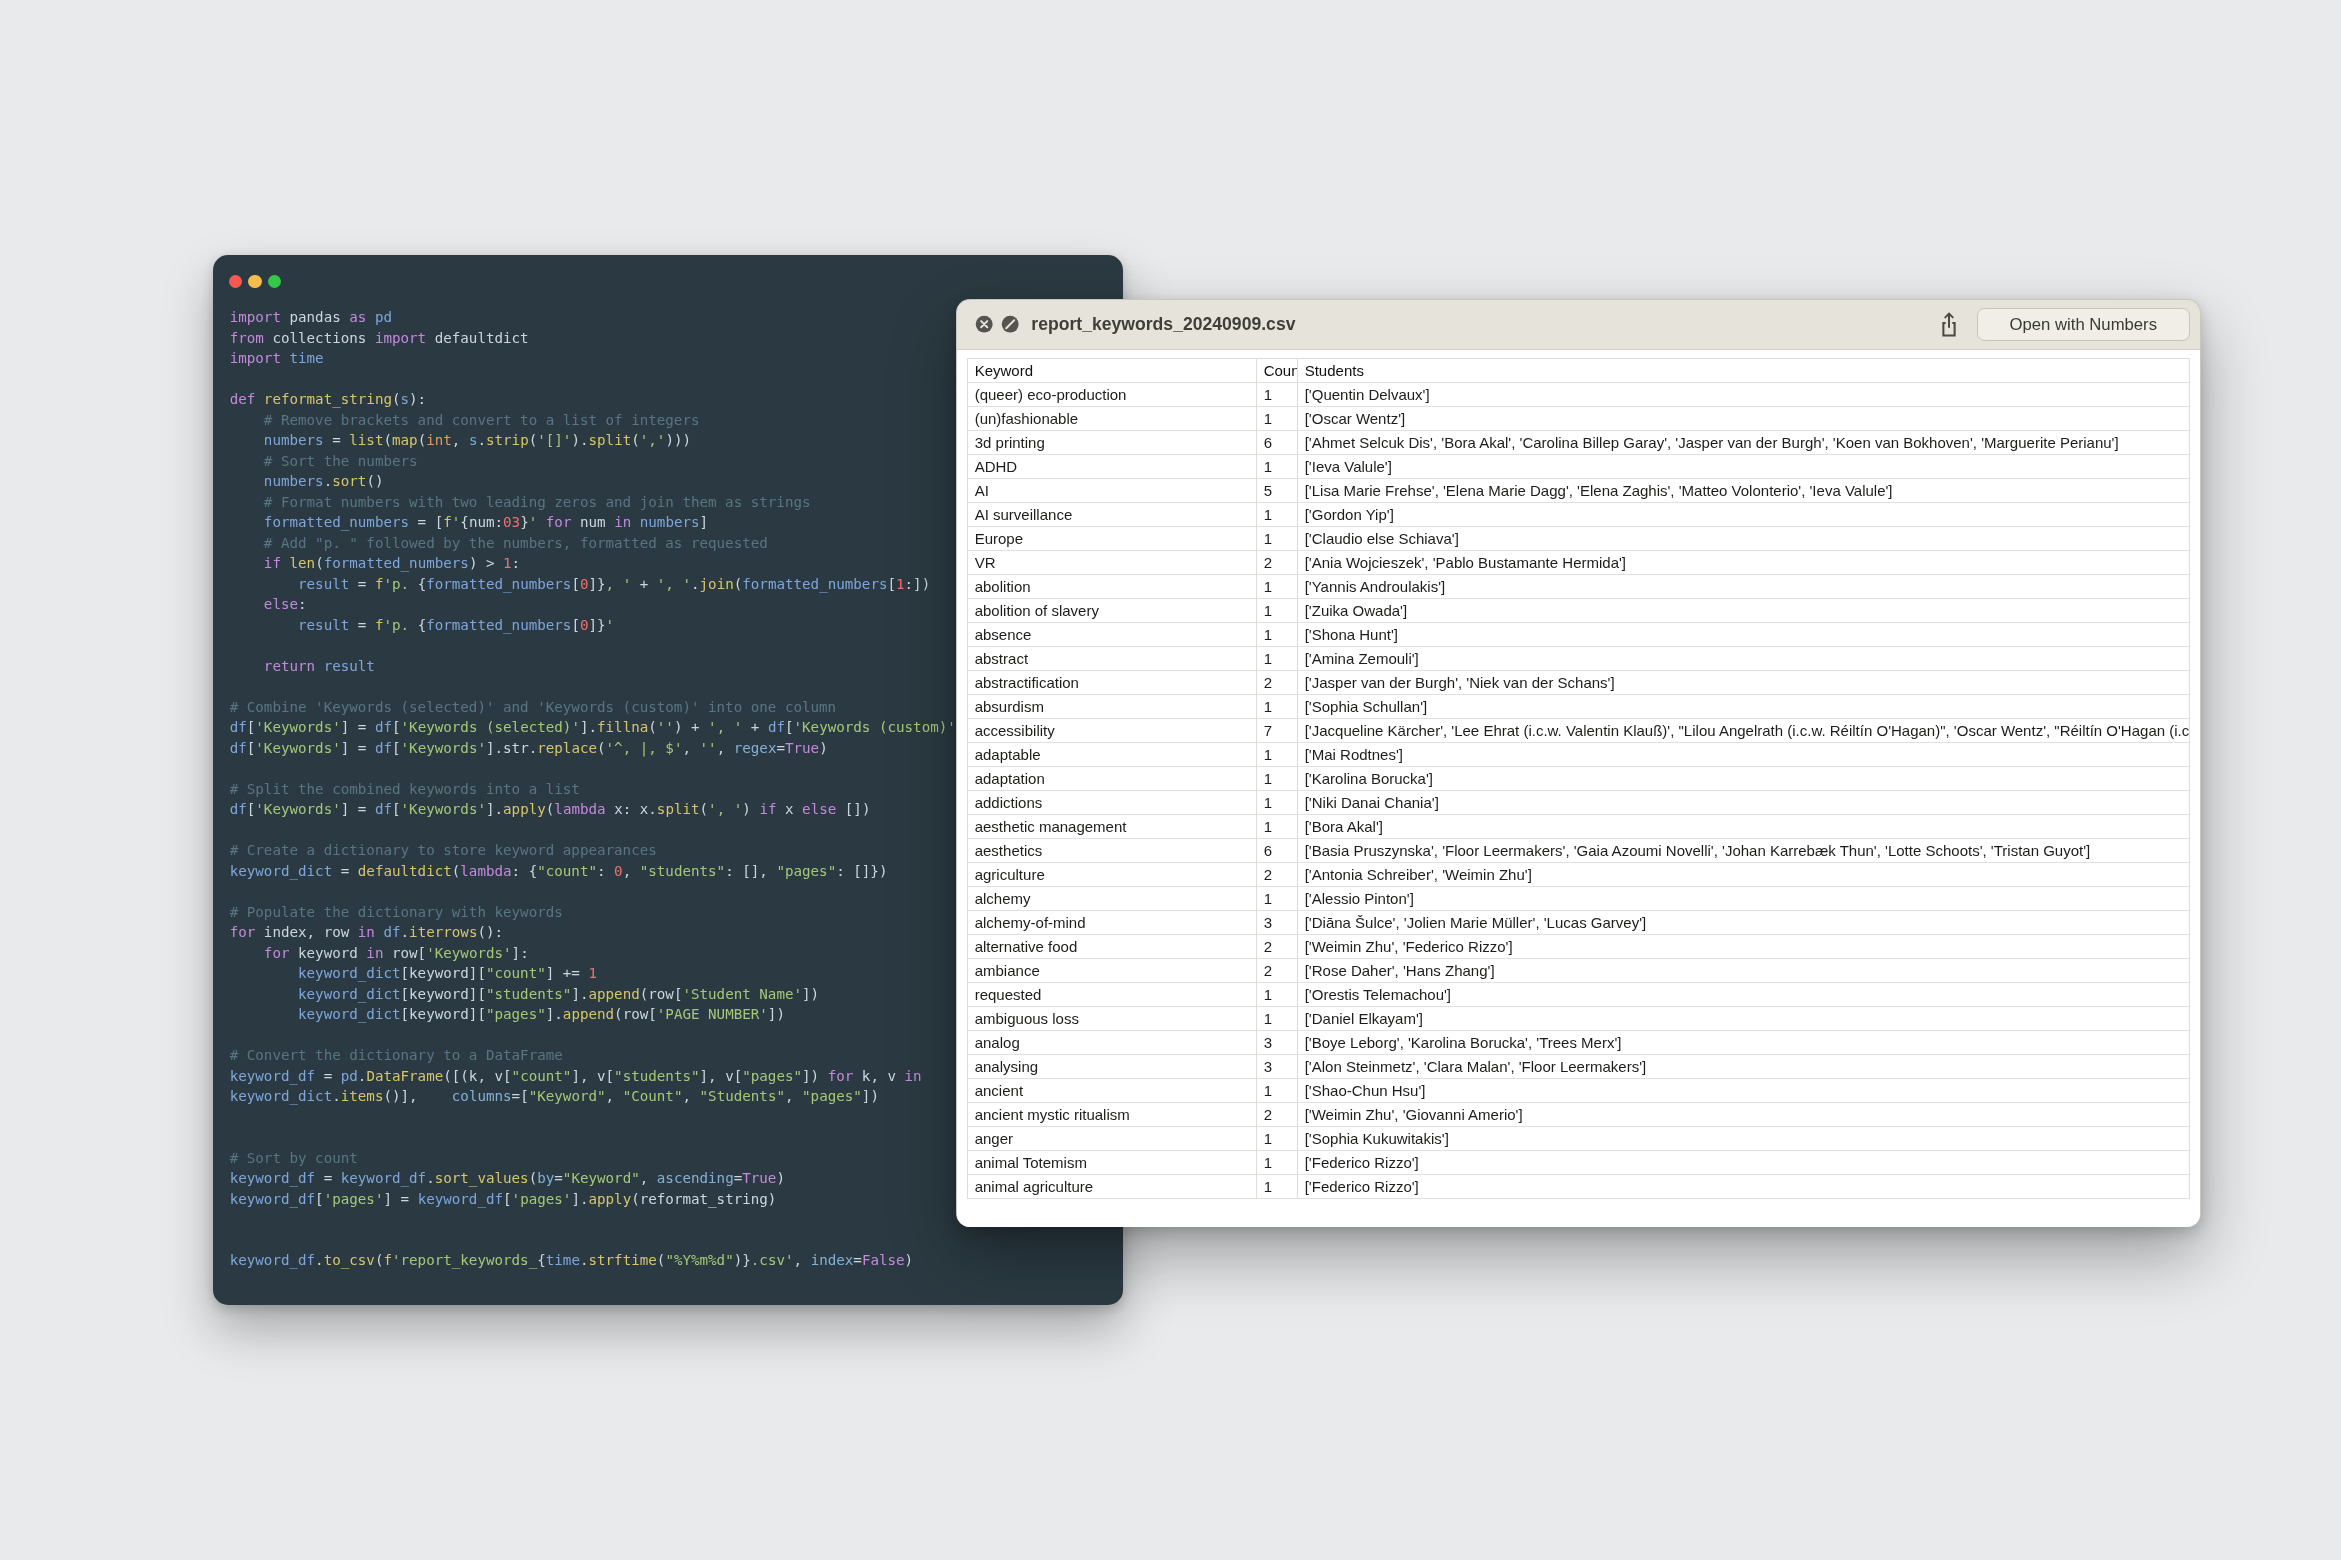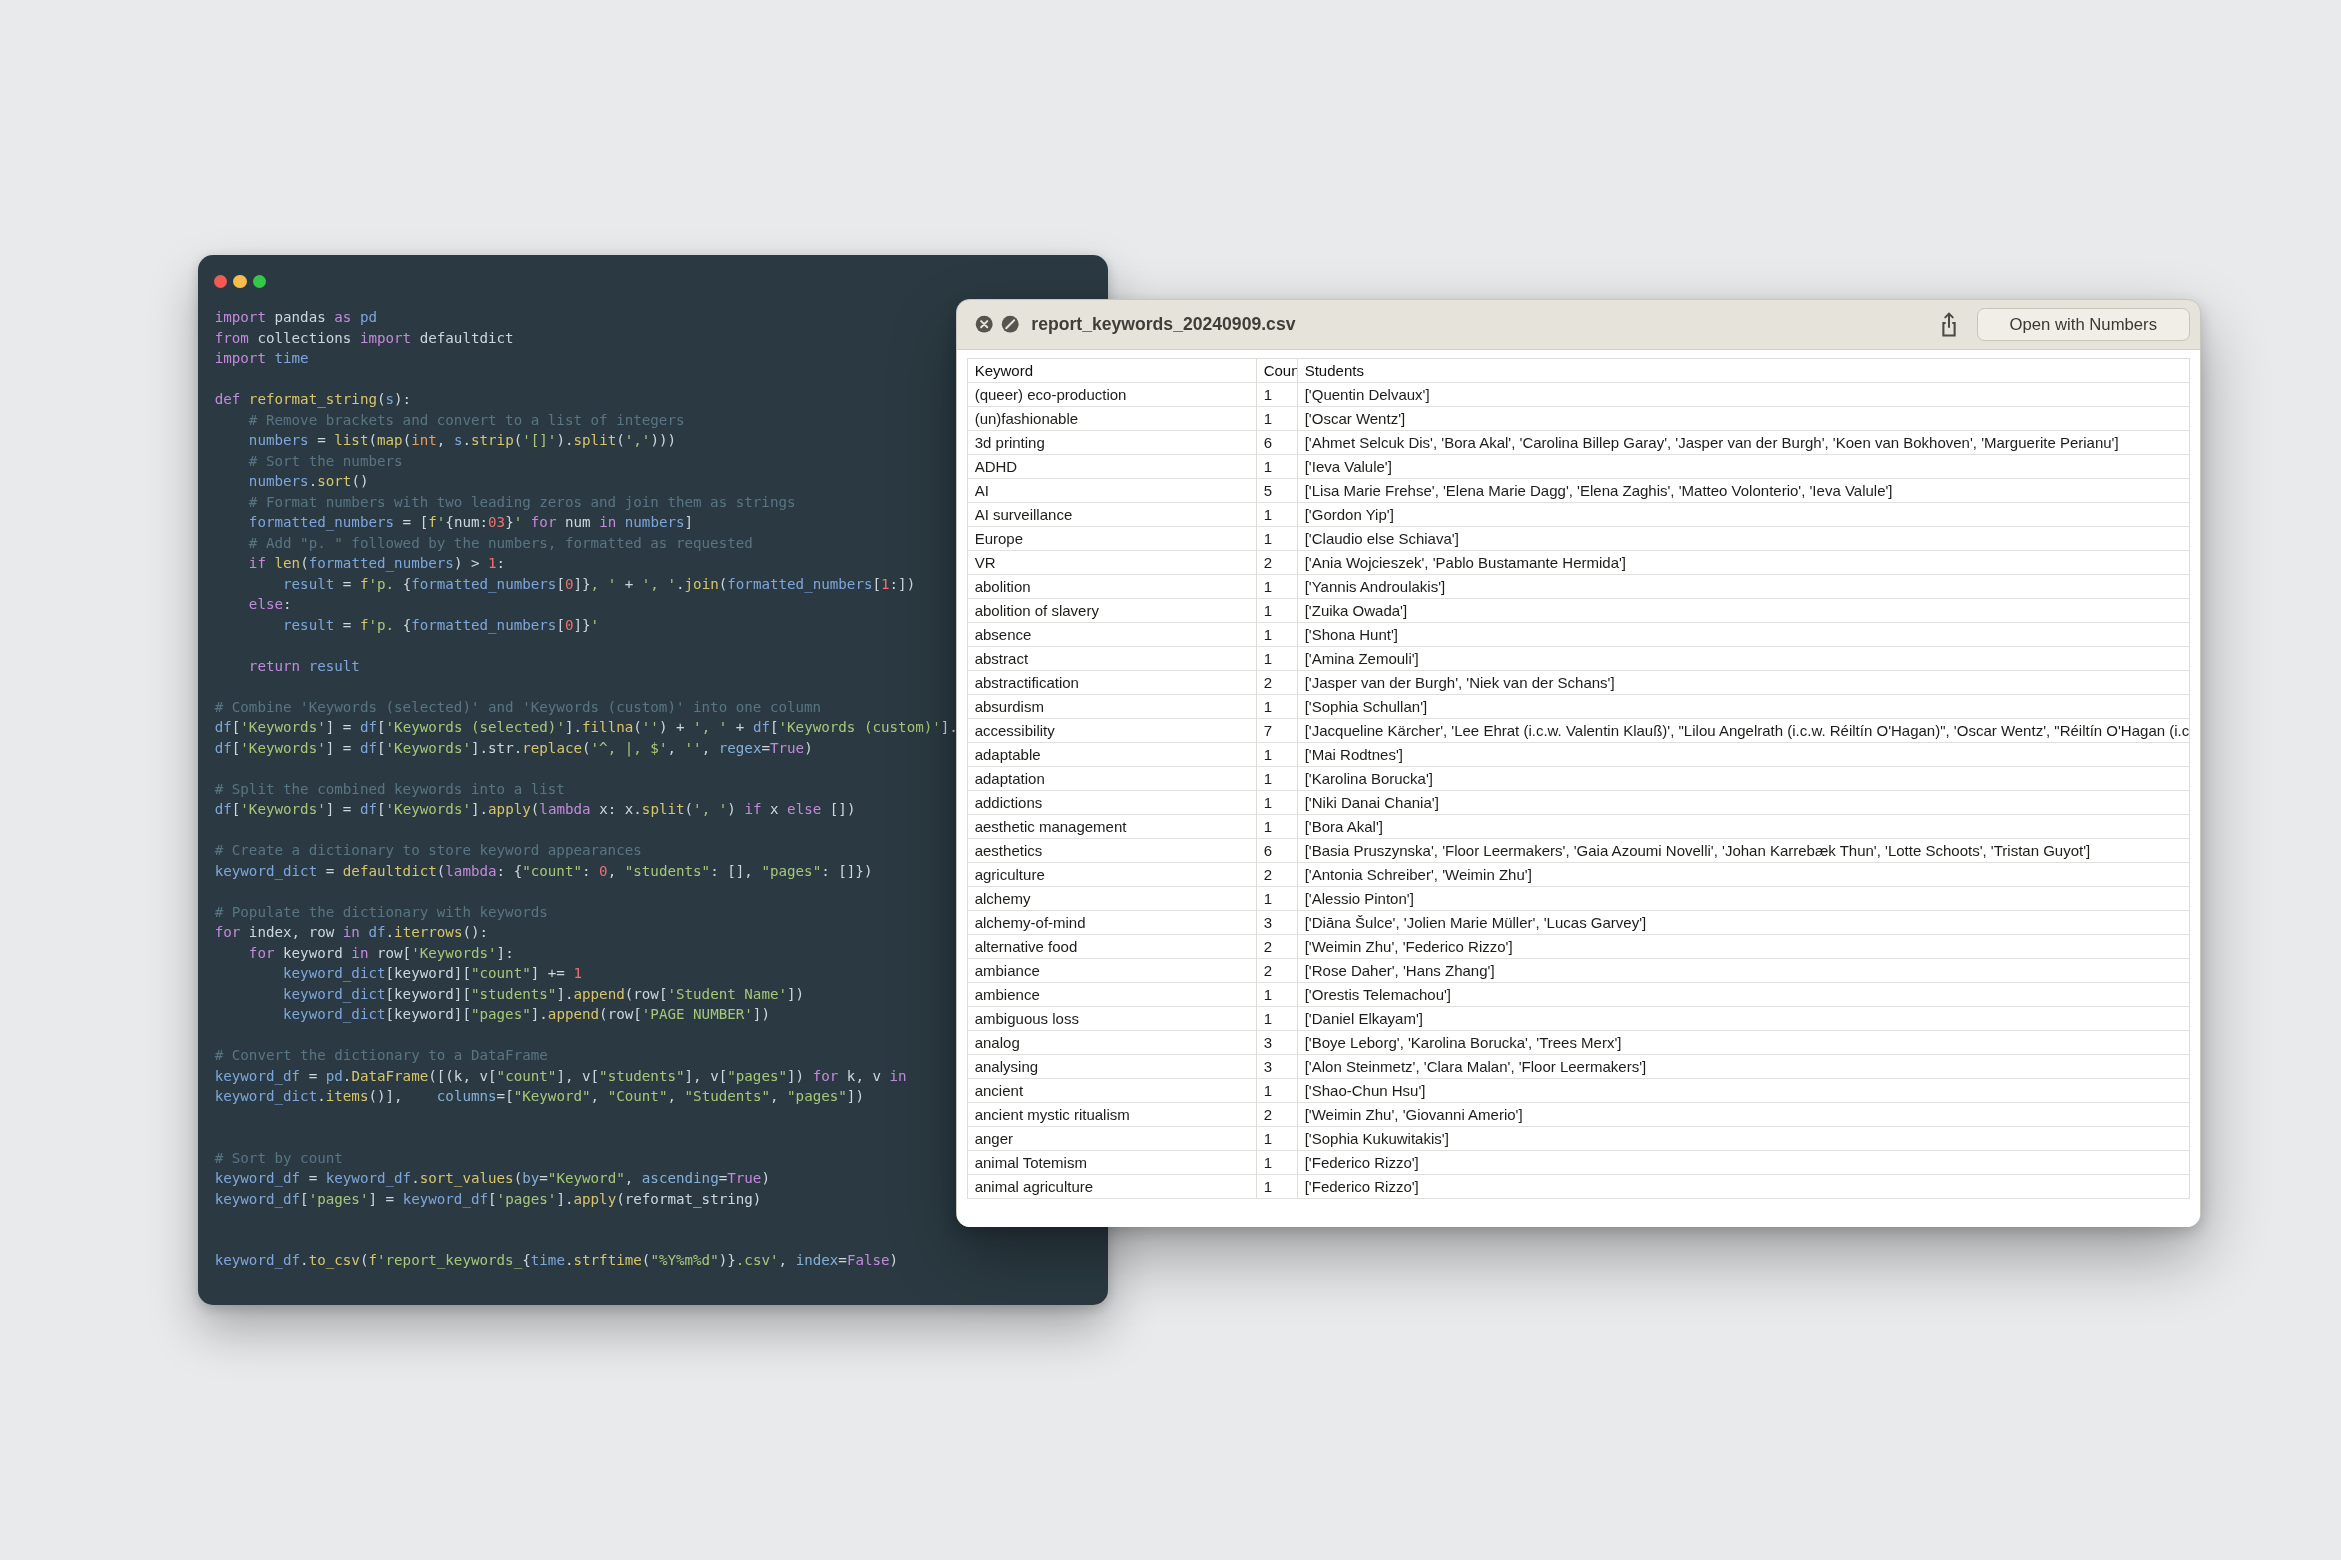--- a/index.html
+++ b/index.html
@@ -1,21 +1,21 @@
 <!DOCTYPE html>
 <html style="font-size:13.4px"><head>
 <meta charset="utf-8">
 <style>
   * { margin:0; padding:0; box-sizing:border-box; }
   html,body { width:2342px; height:1561px; overflow:hidden; }
   body { position:relative; background:#e8eaec; font-family:"Liberation Sans", sans-serif; }
 
   
   .editor-window{
-    position:absolute; left:198px; top:255px; width:910px; height:1050px;
+    position:absolute; left:213px; top:255px; width:910px; height:1050px;
     background:#2b3a42; border-radius:15px;
     box-shadow:0 25px 50px rgba(0,0,0,0.28), 0 3.3px 11.7px rgba(0,0,0,0.18);
   }
   .traffic-lights{ display:flex; gap:5.9px; padding:20px 0 0 16px; }
   .tl{ width:13.4px; height:13.4px; border-radius:50%; display:inline-block; }
   .tl.red{ background:#f45a52; }
   .tl.yellow{ background:#f6bd4e; }
   .tl.green{ background:#35c748; }
   .code-content{
     margin-top:19px; padding-left:16.7px; padding-right:6.7px;
@@ -266,21 +266,21 @@
     <td>['Weimin Zhu', 'Federico Rizzo']</td>
   </tr>
 
   <tr>
     <td>ambiance</td>
     <td>2</td>
     <td>['Rose Daher', 'Hans Zhang']</td>
   </tr>
 
   <tr>
-    <td>ambience</td>
+    <td>requested</td>
     <td>1</td>
     <td>['Orestis Telemachou']</td>
   </tr>
 
   <tr>
     <td>ambiguous loss</td>
     <td>1</td>
     <td>['Daniel Elkayam']</td>
   </tr>
 

